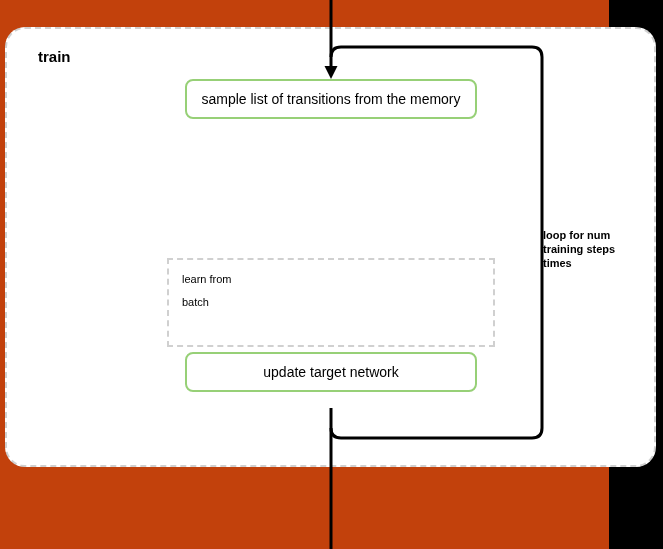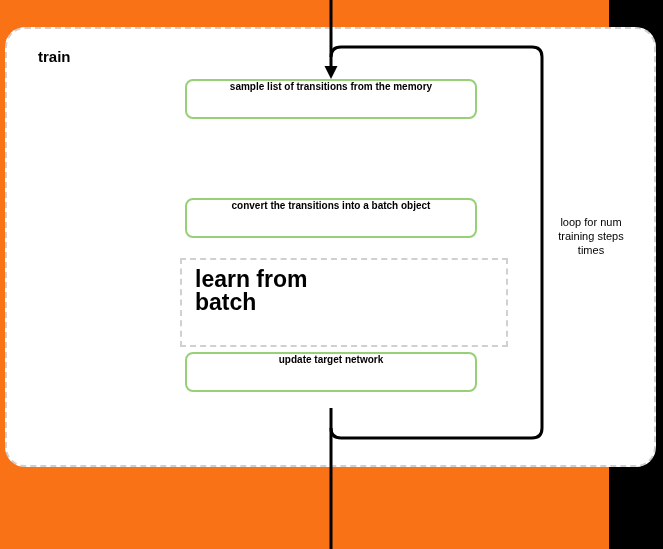--- a/index.html
+++ b/index.html
@@ -8,21 +8,21 @@
     width: 663px;
     height: 549px;
     background: #000000;
     overflow: hidden;
     font-family: "Liberation Sans", sans-serif;
   }
   .stage {
     position: relative;
     width: 609px;
     height: 549px;
-    background: #f97316;
+    background: #c2410c;
   }
   .container {
     position: absolute;
     left: 5px;
     top: 27px;
     width: 651px;
     height: 440px;
     box-sizing: border-box;
     background: #ffffff;
     border: 2px dashed #d0d0d0;
@@ -47,55 +47,55 @@
   .step {
     position: absolute;
     left: 185px;
     width: 292px;
     height: 40px;
     box-sizing: border-box;
     background: #ffffff;
     border: 2px solid #97d077;
     border-radius: 8px;
     display: flex;
+    align-items: center;
     justify-content: center;
     text-align: center;
-    font-size: 10px;
+    font-size: 14px;
     color: #000000;
     padding: 0 8px;
-    font-weight: bold;
   }
   .step.s1 { top: 79px; }
   .step.s2 { top: 138px; }
   .step.s3 { top: 198px; }
   .step.s4 { top: 352px; }
   .subprocess {
     position: absolute;
-    left: 180px;
+    left: 167px;
     top: 258px;
     width: 328px;
     height: 89px;
     box-sizing: border-box;
     background: #ffffff;
     border: 2px dashed #d0d0d0;
     padding: 8px 13px;
-    font-size: 23px;
-    font-weight: bold;
+    font-size: 11px;
+    font-weight: normal;
     line-height: 23px;
     color: #000000;
     white-space: pre-line;
   }
   .loop-annotation {
     position: absolute;
     left: 543px;
-    top: 215px;
+    top: 228px;
     width: 96px;
-    text-align: center;
+    text-align: left;
     font-size: 11px;
-    font-weight: normal;
+    font-weight: bold;
     line-height: 14px;
     color: #000000;
     white-space: pre-line;
   }
 </style>
 </head>
 <body>
 
 <div class="stage">
 
@@ -111,23 +111,20 @@
     <path d="M 331 408 L 331 549" stroke="#000000" stroke-width="3" fill="none"></path>
   </svg>
 
   <div class="train-label">train</div>
 
   <div class="step s1">
     <span>sample list of transitions from the memory</span>
   </div>
 
 
-  <div class="step s3">
-    <span>convert the transitions into a batch object</span>
-  </div>
 
   <div class="subprocess">learn from
 batch</div>
 
   <div class="step s4">
     <span>update target network</span>
   </div>
 
   <div class="loop-annotation">loop for num
 training steps

